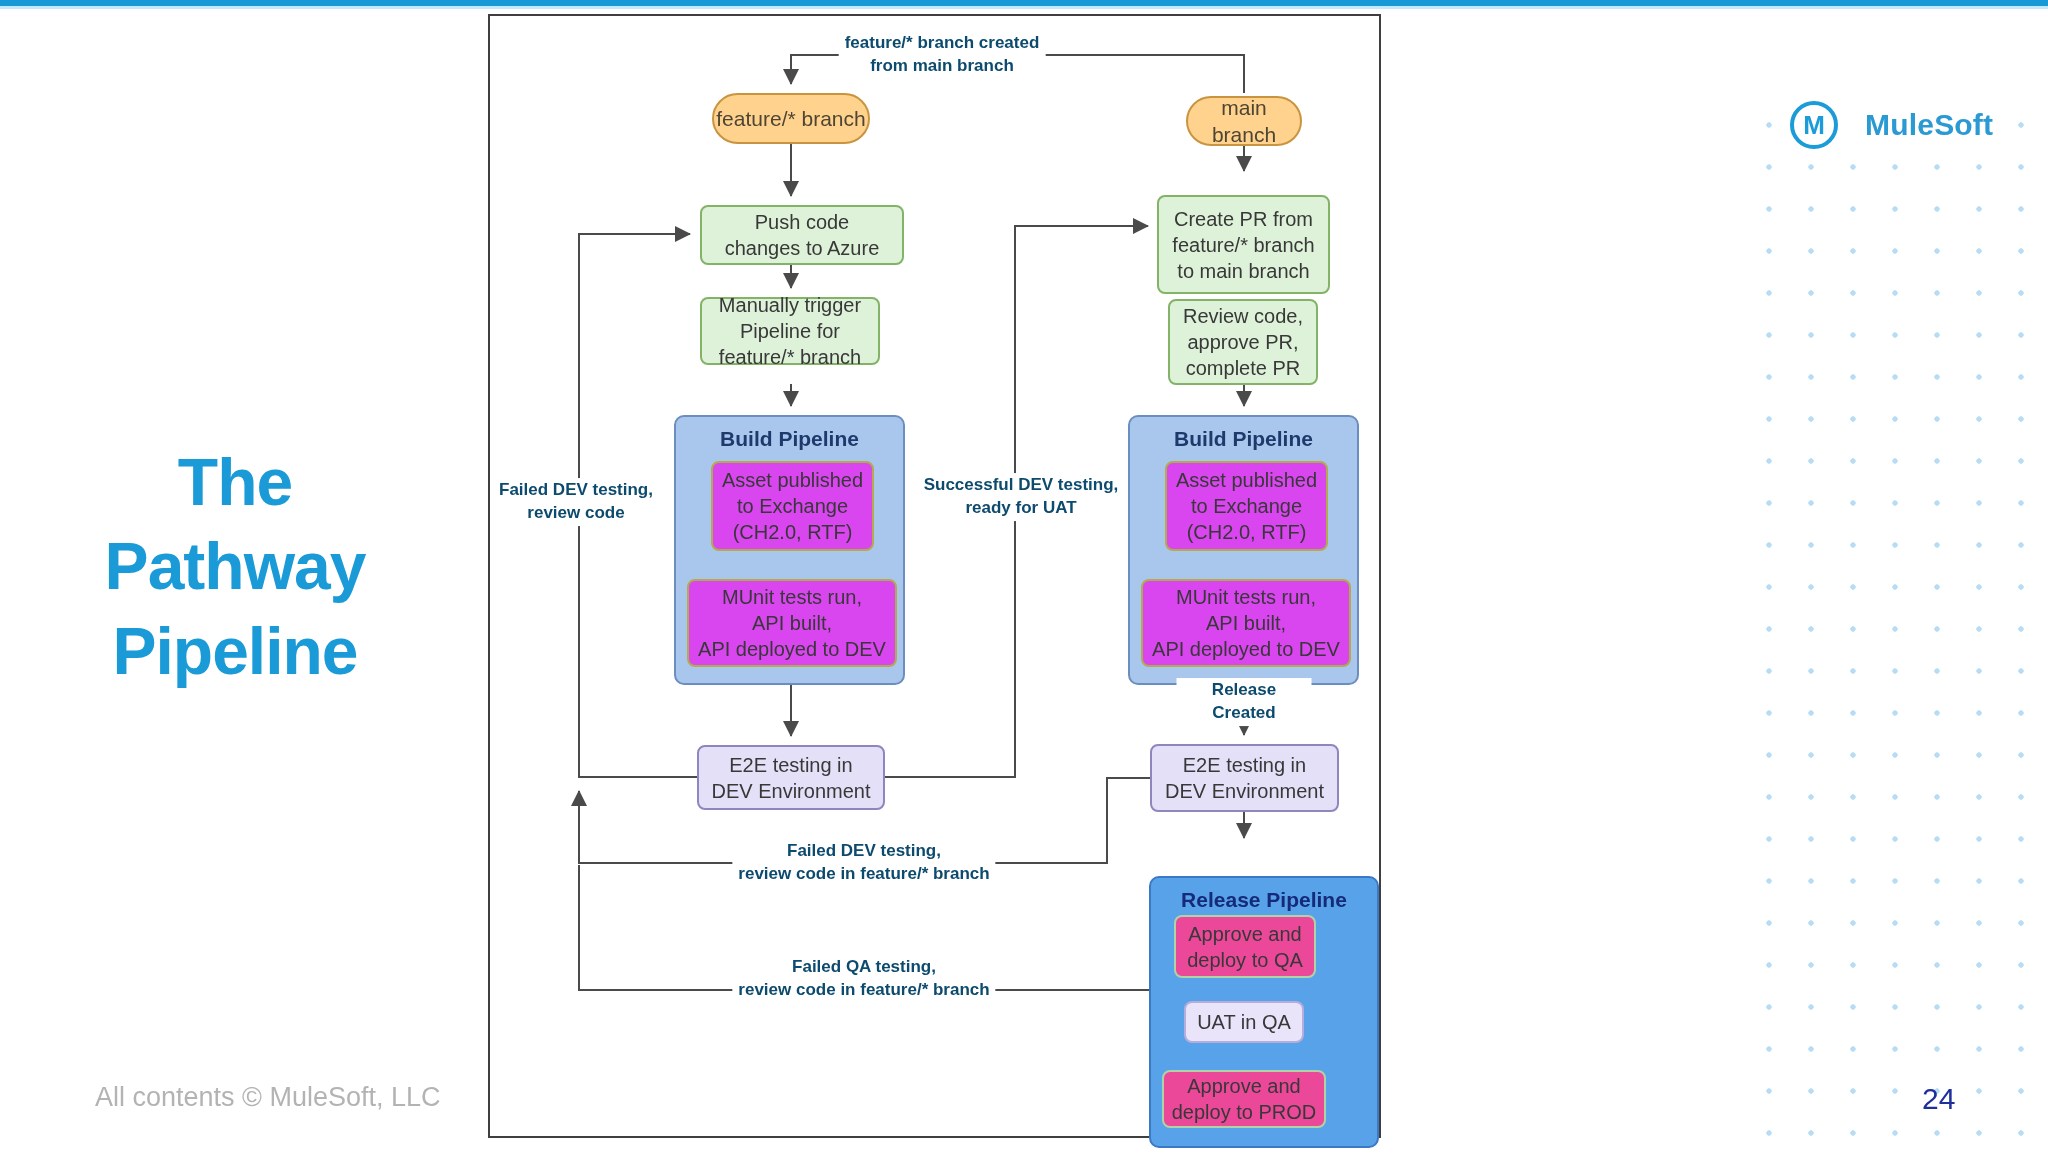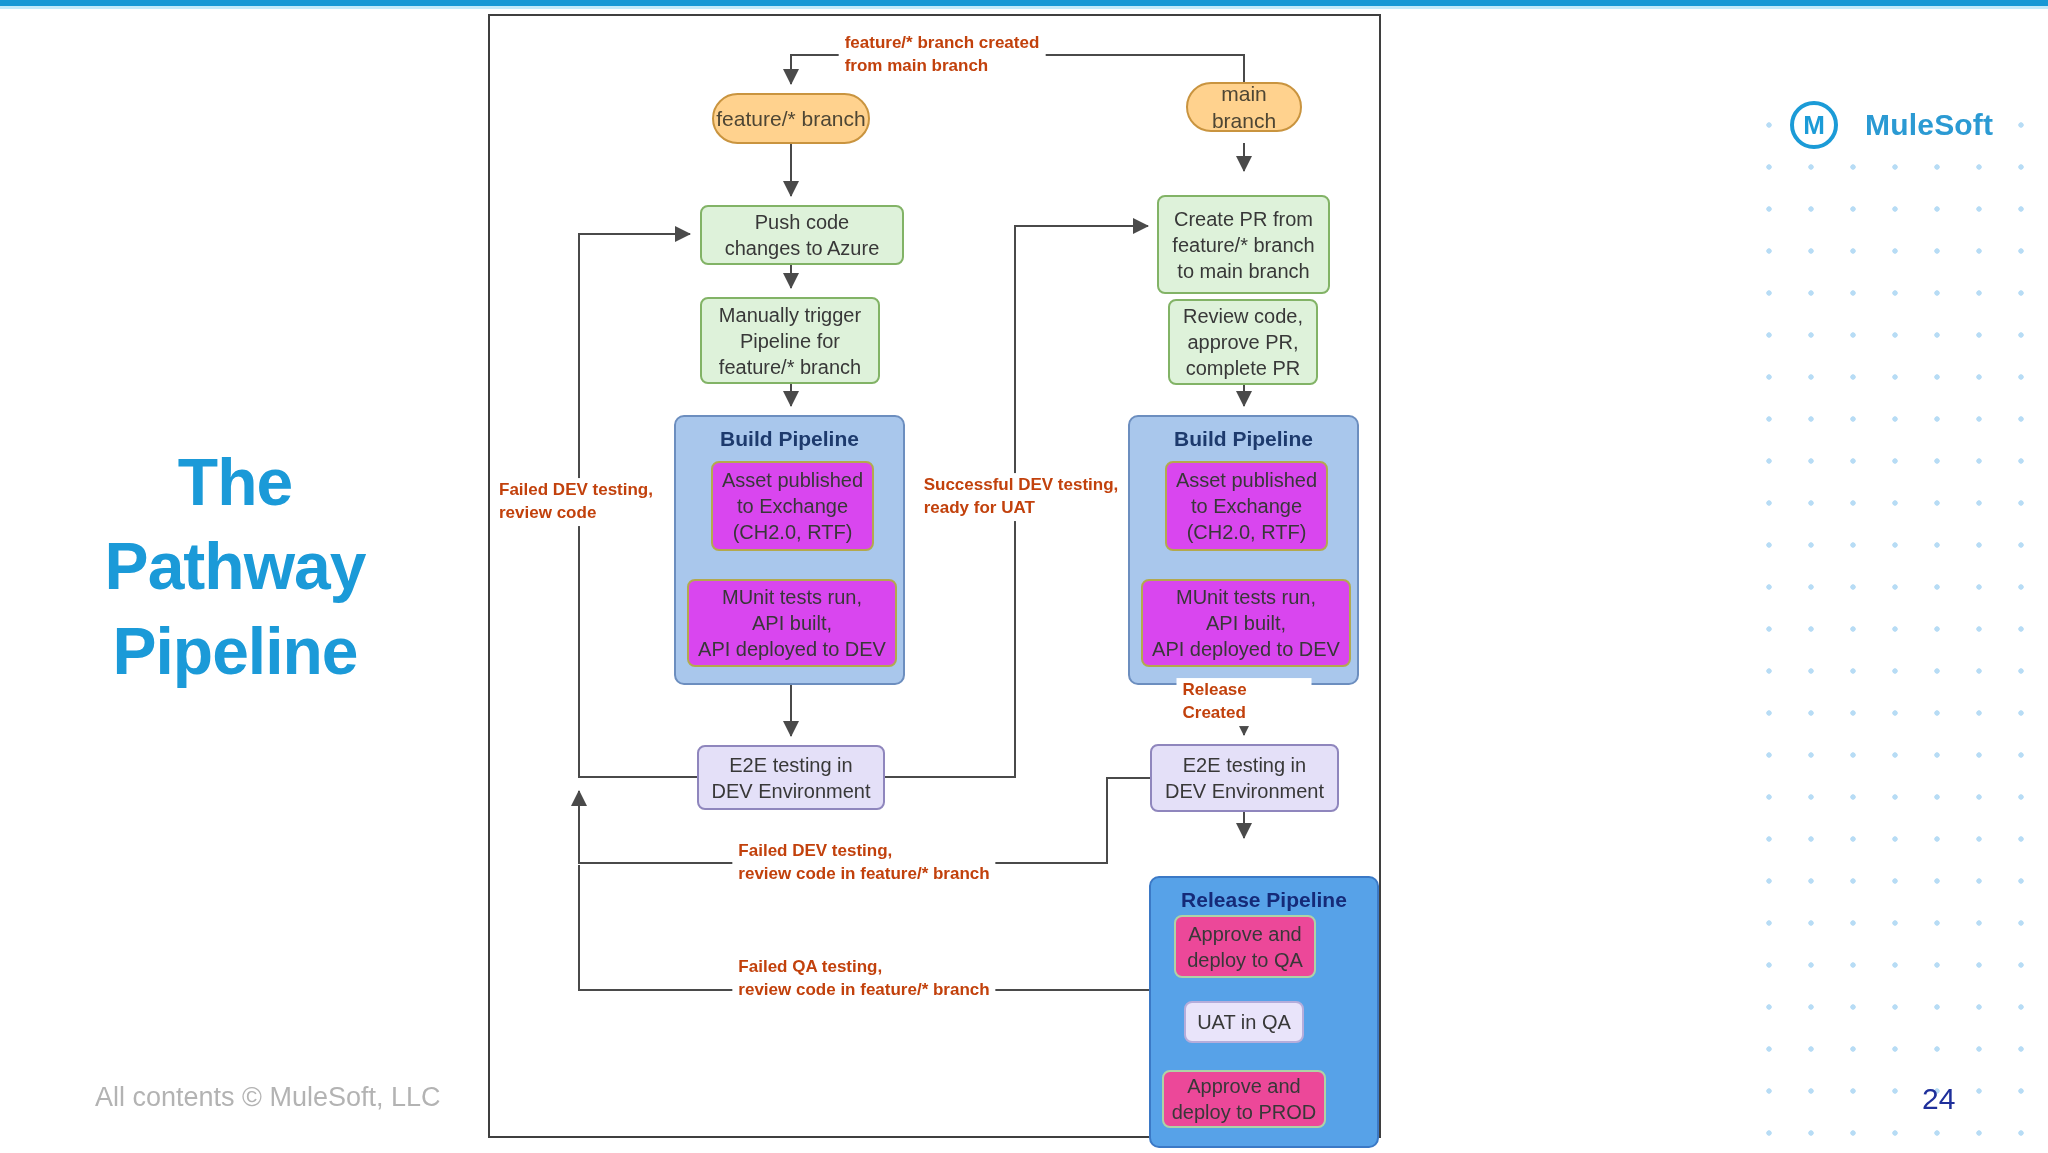--- a/index.html
+++ b/index.html
@@ -45,22 +45,22 @@
   .lavender { background:#e4e0f8; border:2px solid #8f86bd; }
   .container-blue { background:#a9c7ec; border:2px solid #6c8ebf; border-radius:10px; }
   .container-release { background:#57a2e8; border:2px solid #3b79c6; border-radius:10px; }
   .container-title { position:absolute; top:8px; left:0; width:100%; text-align:center;
                      font-size:21px; font-weight:bold; color:#1d3a6d; }
   .container-release .container-title { color:#152a78; }
   .mint { background:#ec4899; border:2px solid #aed3a5; }
   .lavender-light { background:#e9e4fa; border:2px solid #b5addb; }
 
   .wire-label { position:absolute; transform:translate(-50%,-50%); background:#ffffff;
-                font-size:17px; font-weight:bold; color:#c2410c; line-height:1.35;
-                white-space:pre-line; text-align:left; padding:1px 6px; }
+                font-size:17px; font-weight:bold; color:#0c4a6e; line-height:1.35;
+                white-space:pre-line; text-align:center; padding:1px 6px; }
 </style>
 </head>
 <body>
 
 <div class="slide">
 
   <div class="topbar"></div>
   <div class="dotfield"></div>
 
   <div class="title">
@@ -106,38 +106,38 @@
         <path d="M754 669 V719" marker-end="url(#arr)"></path>
         <path d="M754 796 V822" marker-end="url(#arr)"></path>
         <path d="M753 931 V945" marker-end="url(#arr)"></path>
         <path d="M753 996 V1014" marker-end="url(#arr)"></path>
       </g>
     </svg>
 
     <div class="node pill" style="left:222px;top:77px;width:158px;height:51px;">feature/* branch</div>
     <div class="node green" style="left:210px;top:189px;width:204px;height:60px;">Push code
 changes to Azure</div>
-    <div class="node green" style="left:210px;top:281px;width:180px;height:87px;">Manually trigger
+    <div class="node green" style="left:210px;top:281px;width:180px;height:68px;">Manually trigger
 Pipeline for
 feature/* branch</div>
 
     <div class="node container-blue" style="left:184px;top:399px;width:231px;height:270px;">
       <div class="container-title">Build Pipeline</div>
       <div class="node yellow" style="left:35px;top:44px;width:163px;height:90px;">Asset published
 to Exchange
 (CH2.0, RTF)</div>
       <div class="node yellow" style="left:11px;top:162px;width:210px;height:88px;">MUnit tests run,
 API built,
 API deployed to DEV</div>
     </div>
 
     <div class="node lavender" style="left:207px;top:729px;width:188px;height:65px;">E2E testing in
 DEV Environment</div>
 
-    <div class="node pill" style="left:696px;top:66px;width:116px;height:50px;">main branch</div>
+    <div class="node pill" style="left:696px;top:80px;width:116px;height:50px;">main branch</div>
     <div class="node green" style="left:667px;top:179px;width:173px;height:99px;">Create PR from
 feature/* branch
 to main branch</div>
     <div class="node green" style="left:678px;top:283px;width:150px;height:86px;">Review code,
 approve PR,
 complete PR</div>
 
     <div class="node container-blue" style="left:638px;top:399px;width:231px;height:270px;">
       <div class="container-title">Build Pipeline</div>
       <div class="node yellow" style="left:35px;top:44px;width:163px;height:90px;">Asset published

